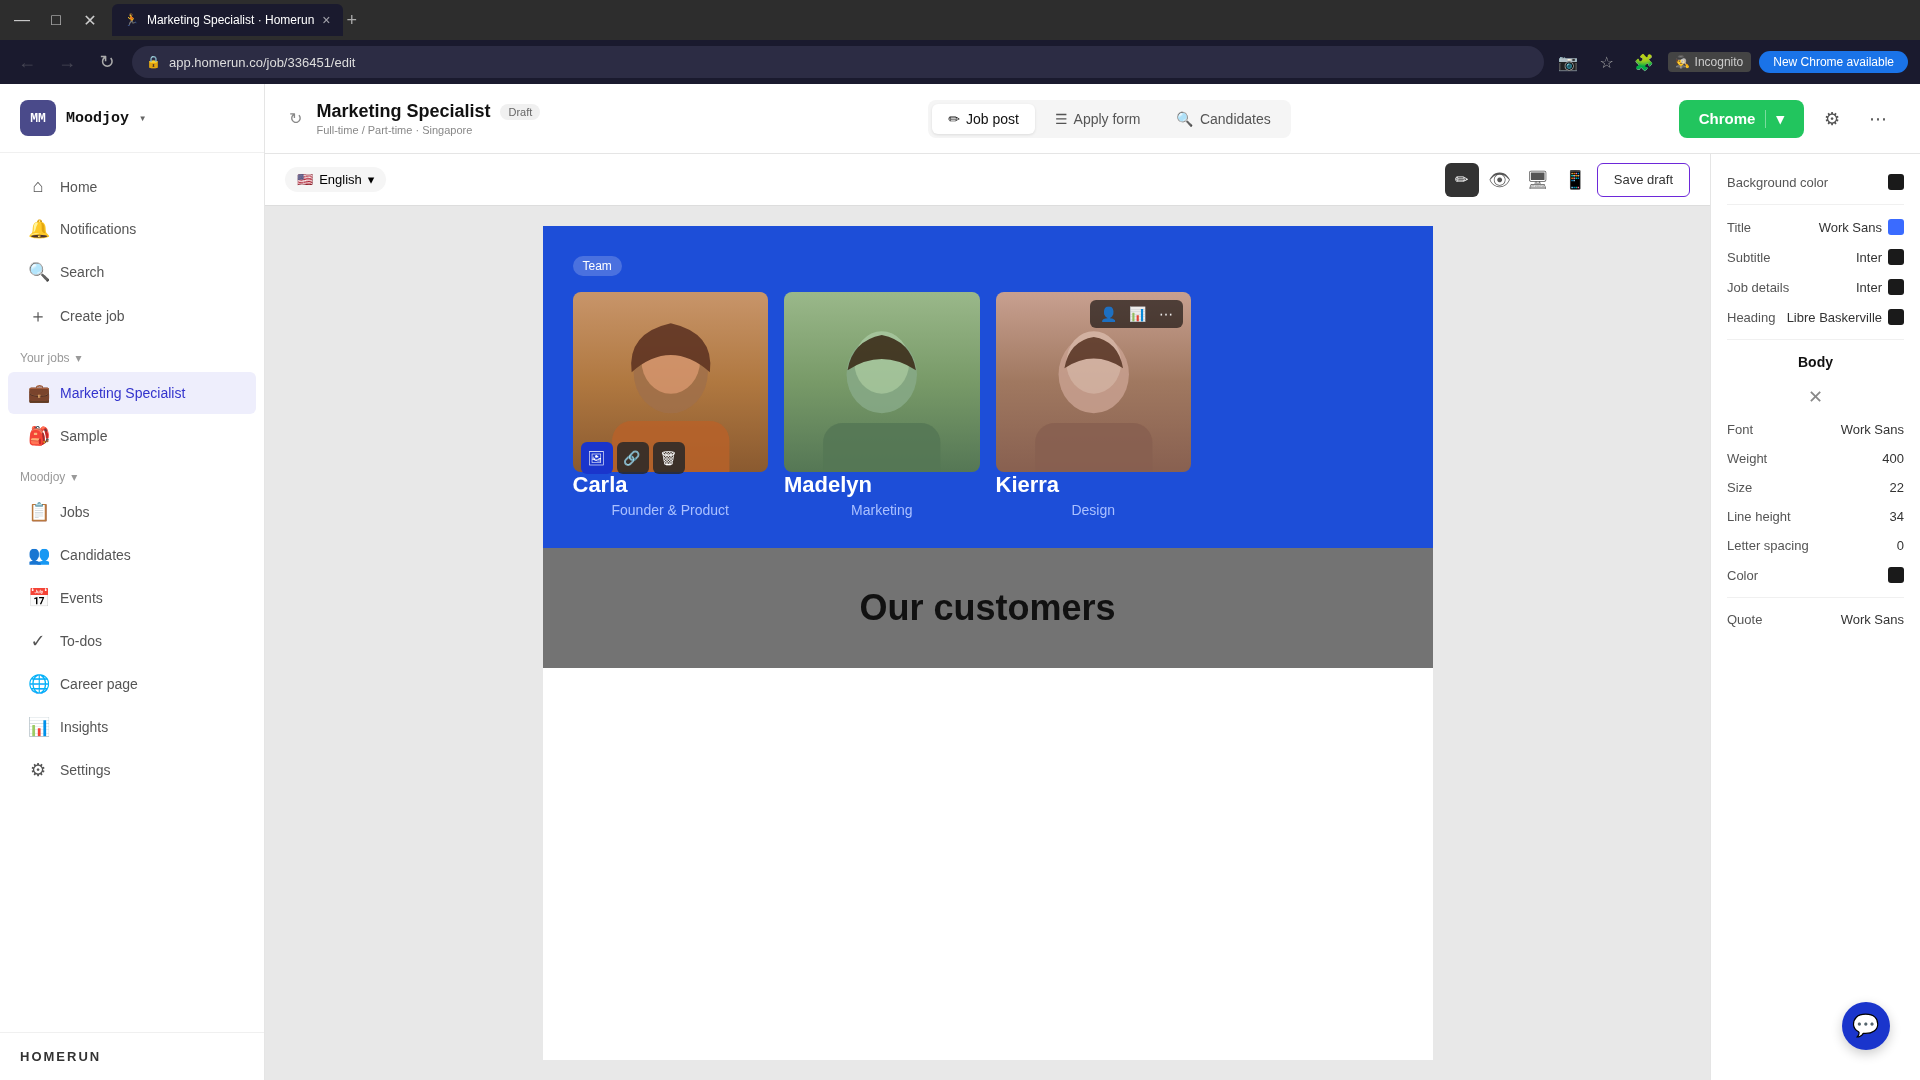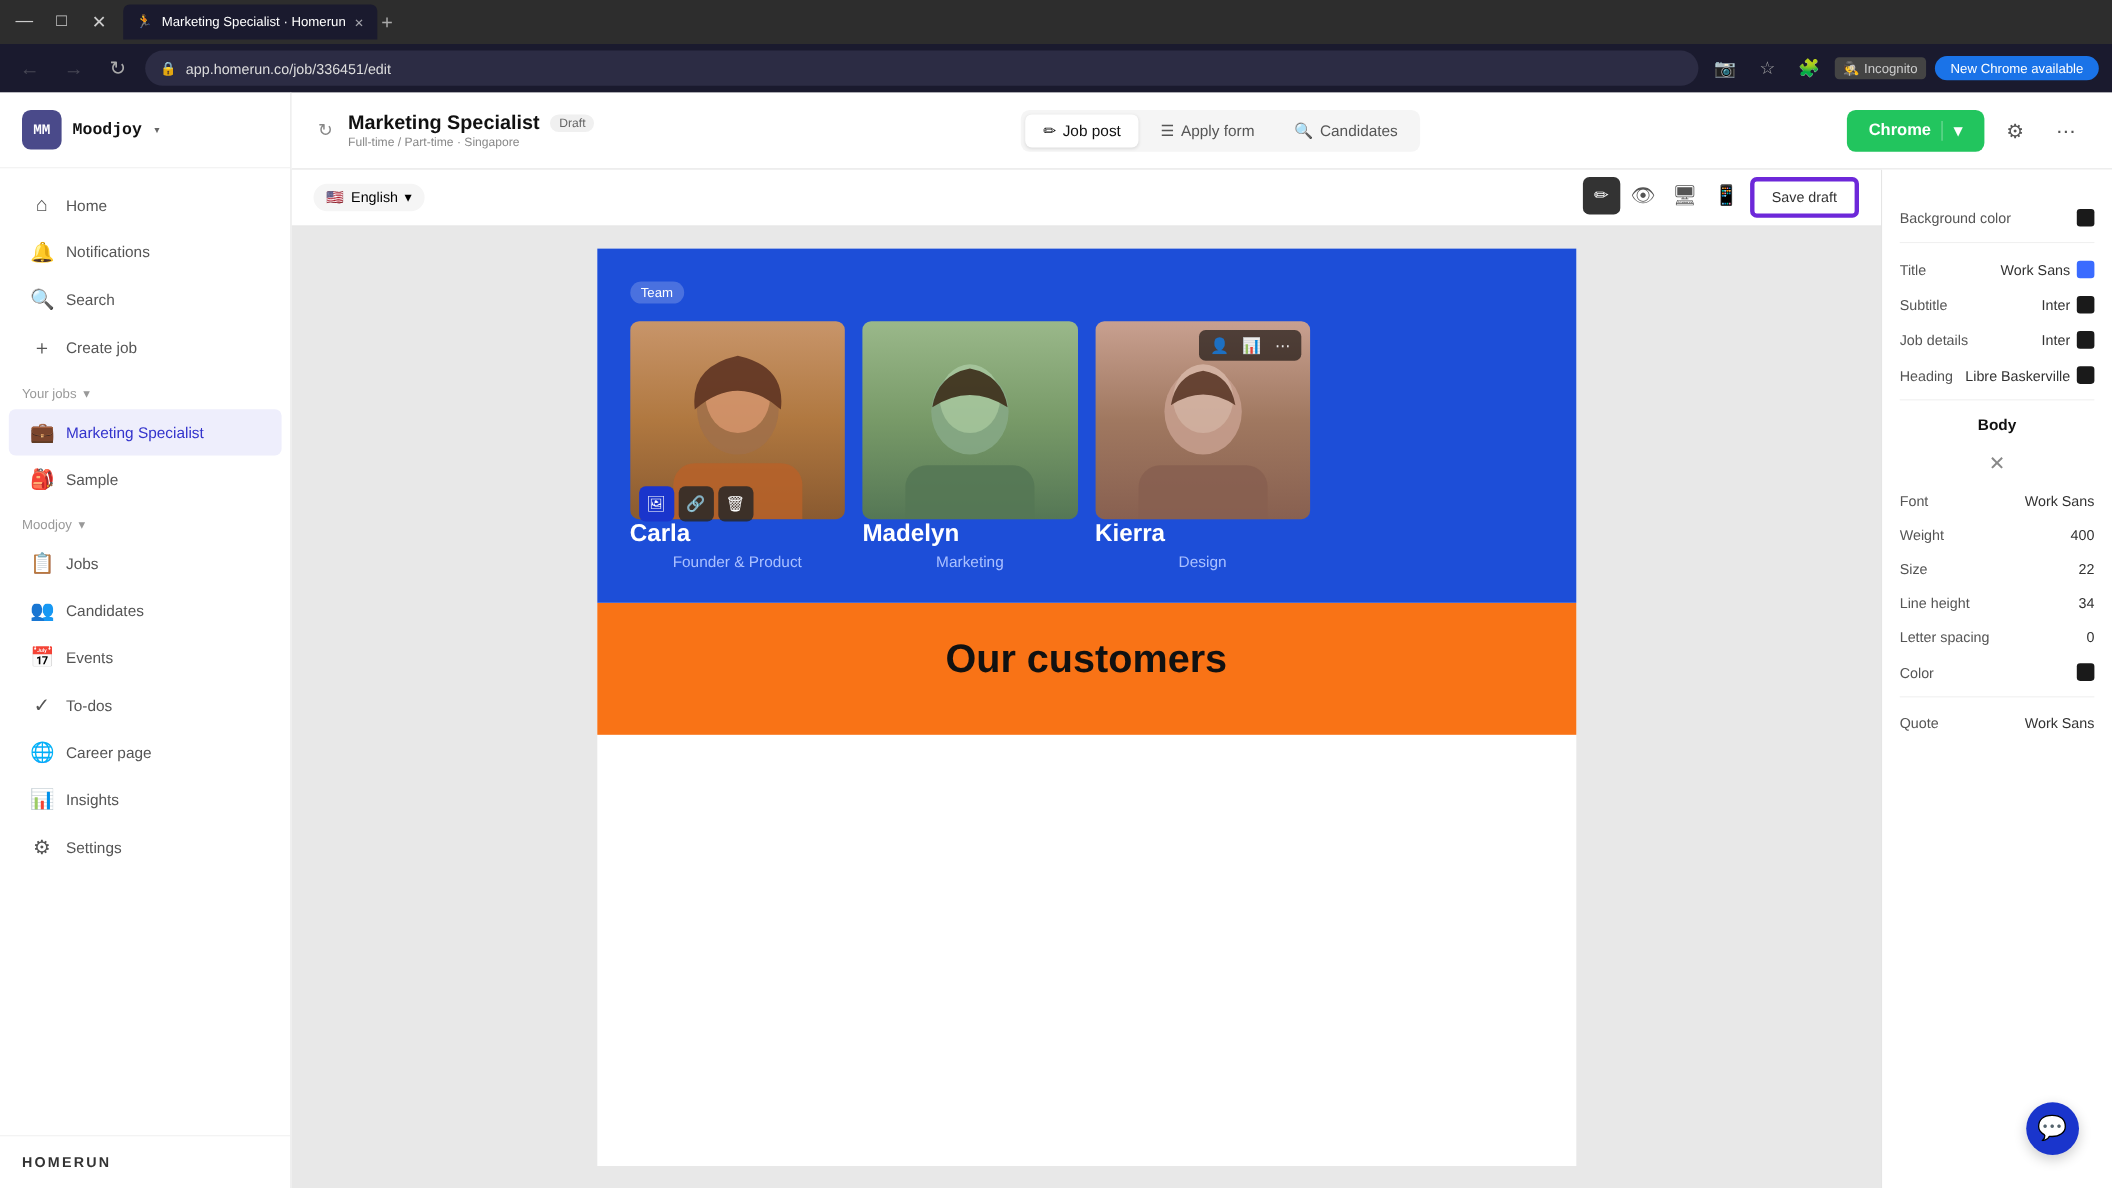--- a/index.html
+++ b/index.html
@@ -368,21 +368,21 @@
       border-radius: 6px;
       display: flex;
       align-items: center;
       justify-content: center;
       cursor: pointer;
       font-size: 16px;
       color: white;
     }
     .save-draft-btn {
       background: transparent;
-      border: 4px solid #6d28d9;
+      border: 1px solid #6d28d9;
       border-radius: 6px;
       padding: 7px 16px;
       font-size: 13px;
       cursor: pointer;
       color: #333;
     }
 
     .canvas-content {
       flex: 1;
       overflow-y: auto;
@@ -470,25 +470,25 @@
     }
     .person-role {
       color: #aac0ff;
       font-size: 14px;
       text-align: center;
       margin-top: 4px;
     }
 
     
     .customer-section {
-      background: #f97316;
+      background: #737373;
       padding: 30px;
       min-height: 120px;
       display: flex;
-      align-items: flex-start;
+      align-items: center;
       justify-content: center;
     }
     .customer-heading {
       font-size: 36px;
       color: #111;
       font-weight: 700;
     }
 
     
     .right-panel {
@@ -503,21 +503,20 @@
       font-size: 14px;
       font-weight: 600;
       color: #111;
       margin-bottom: 16px;
     }
     .panel-row {
       display: flex;
       align-items: center;
       justify-content: space-between;
       margin-bottom: 14px;
-      margin-top: 16px;
     }
     .panel-label {
       font-size: 13px;
       color: #555;
     }
     .panel-value {
       font-size: 13px;
       color: #333;
       font-weight: 500;
       display: flex;

